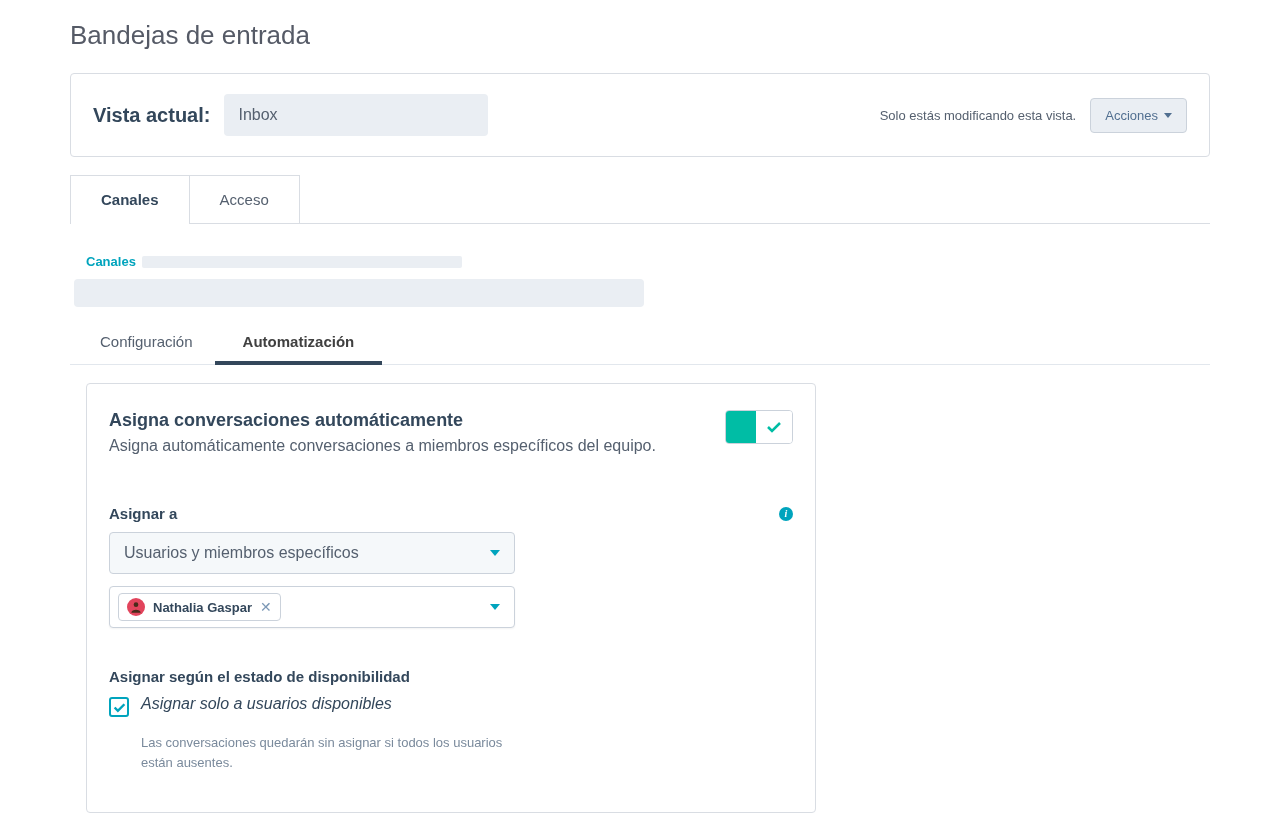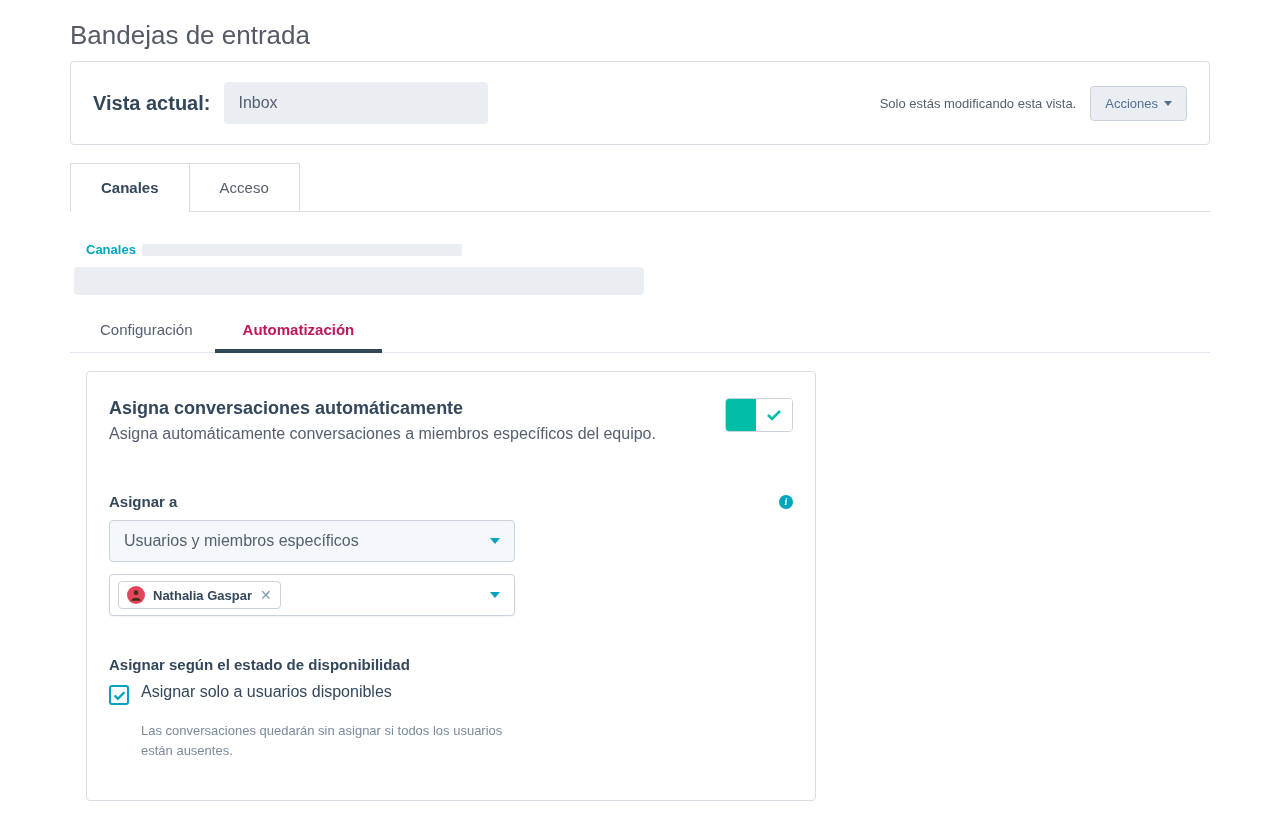--- a/index.html
+++ b/index.html
@@ -9,21 +9,21 @@
     color: #33475b;
     font-size: 14px;
   }
   .page {
     padding: 20px 70px;
   }
   .page-title {
     font-size: 26px;
     font-weight: 400;
     color: #555a66;
-    margin-bottom: 10px;
+    margin-bottom: 22px;
   }
   .view-bar {
     border: 1px solid #d9dde3;
     border-radius: 4px;
     padding: 20px 22px;
     display: flex;
     align-items: center;
     gap: 14px;
     margin-bottom: 18px;
   }
@@ -130,21 +130,21 @@
   }
   .sub-tab {
     padding: 10px 0 14px 0;
     font-size: 15px;
     color: #55606f;
     cursor: pointer;
     position: relative;
   }
   .sub-tab.active {
     font-weight: 700;
-    color: #be185d;
+    color: #404040;
   }
   .sub-tab.active::after {
     content: "";
     position: absolute;
     left: -28px; right: -28px; bottom: -1px;
     height: 4px;
     background: #33475b;
   }
   .panel {
     border: 1px solid #d9dde3;
@@ -302,20 +302,21 @@
     justify-content: center;
     cursor: pointer;
     flex-shrink: 0;
     margin-top: 2px;
   }
   .cb svg { width: 13px; height: 11px; }
   .cb svg path { stroke: #00a4bd; stroke-width: 3; fill: none; }
   .cb-label {
     font-size: 16px;
     color: #33475b;
+    font-style: italic;
   }
   .cb-help {
     font-size: 13px;
     color: #7a8a9c;
     margin-top: 20px;
     max-width: 370px;
     line-height: 1.5;
   }
 </style>
 </head>

